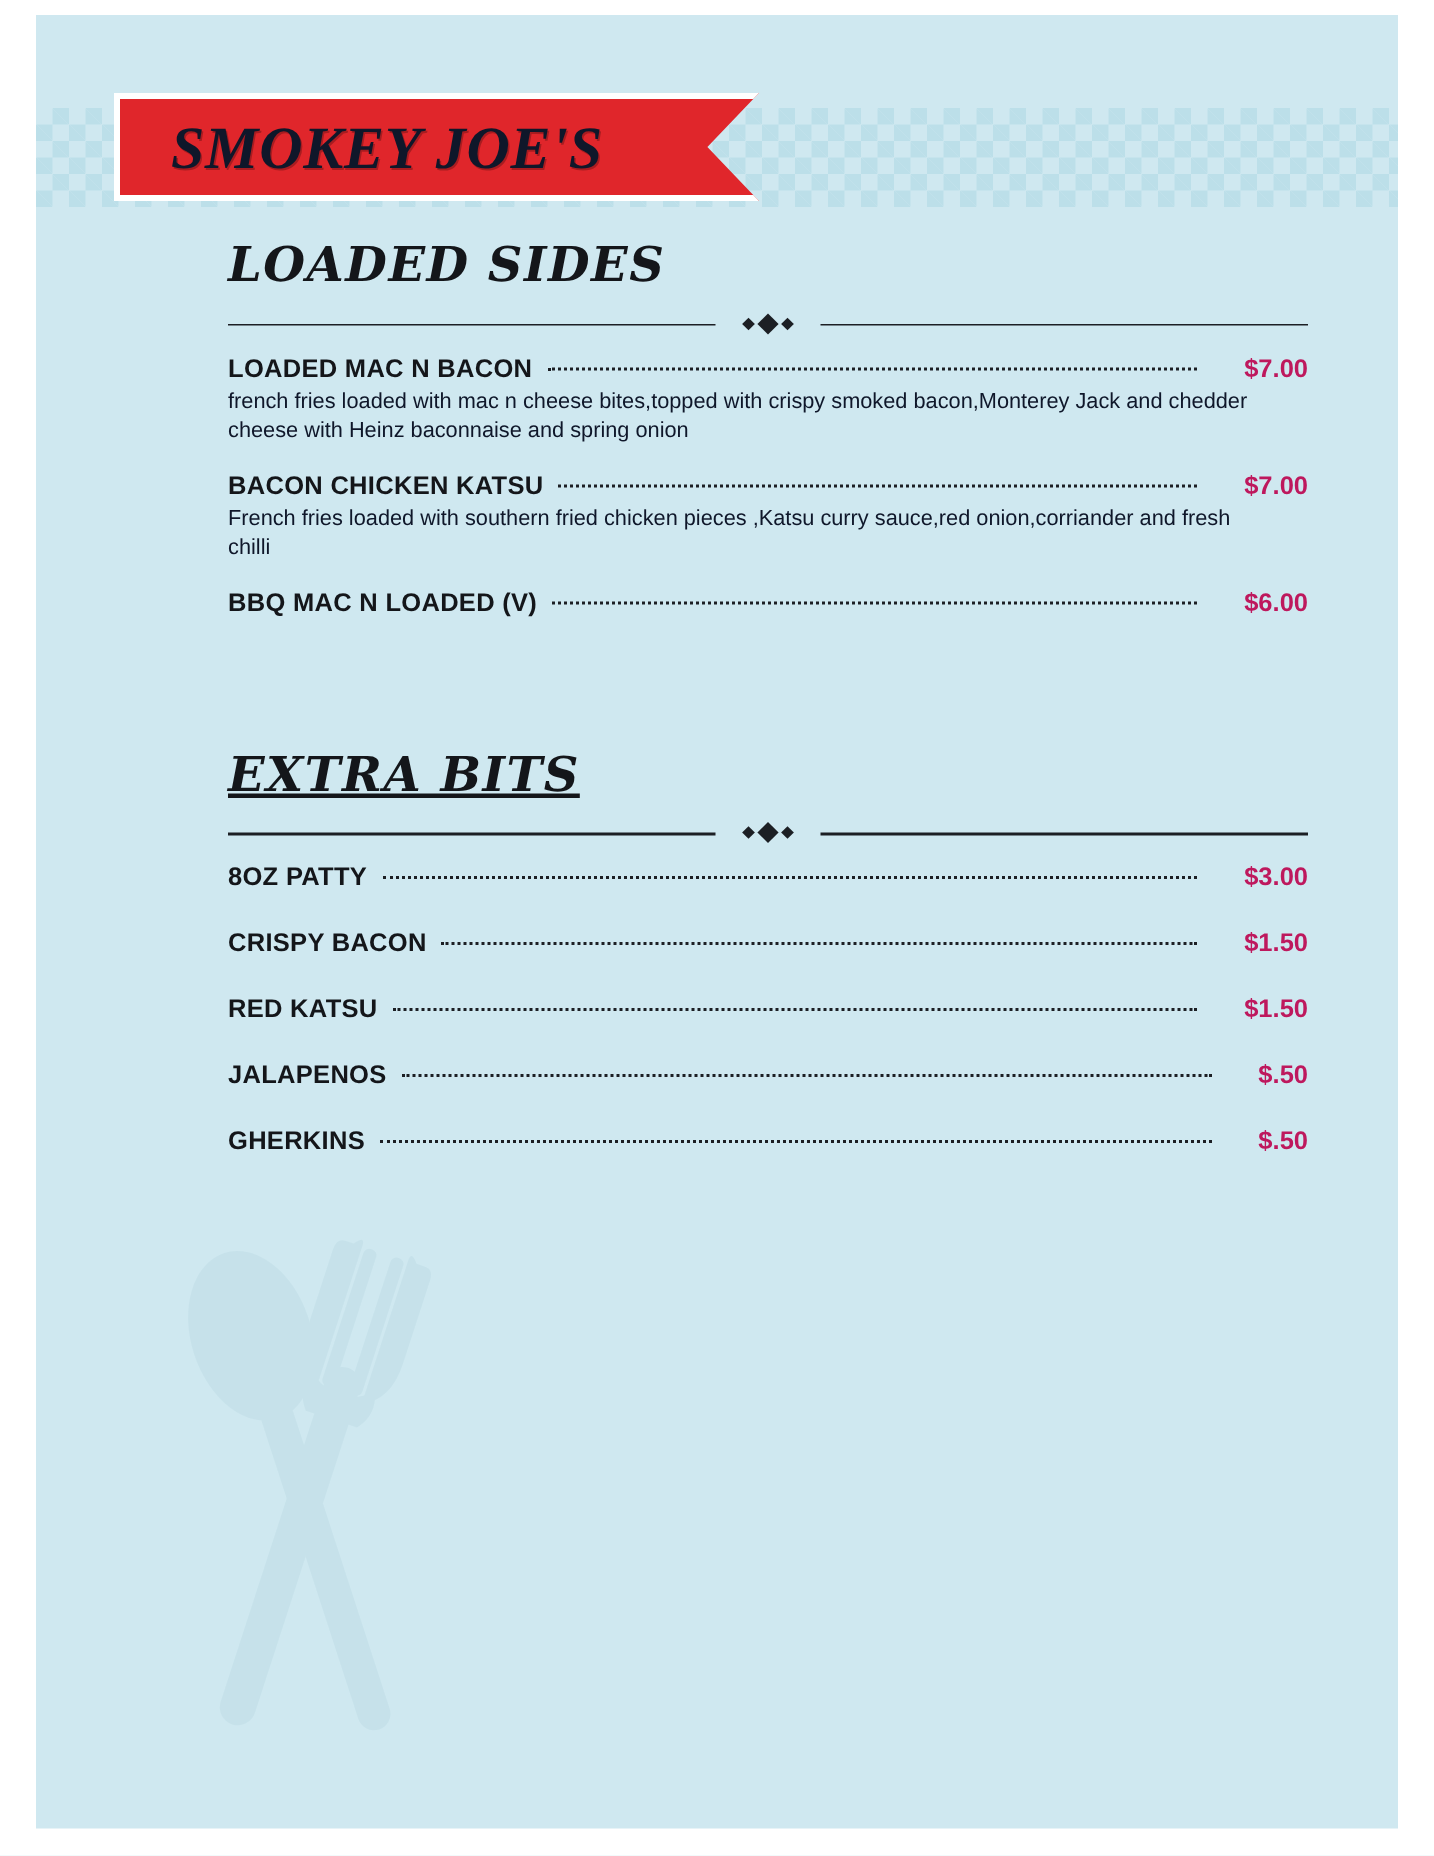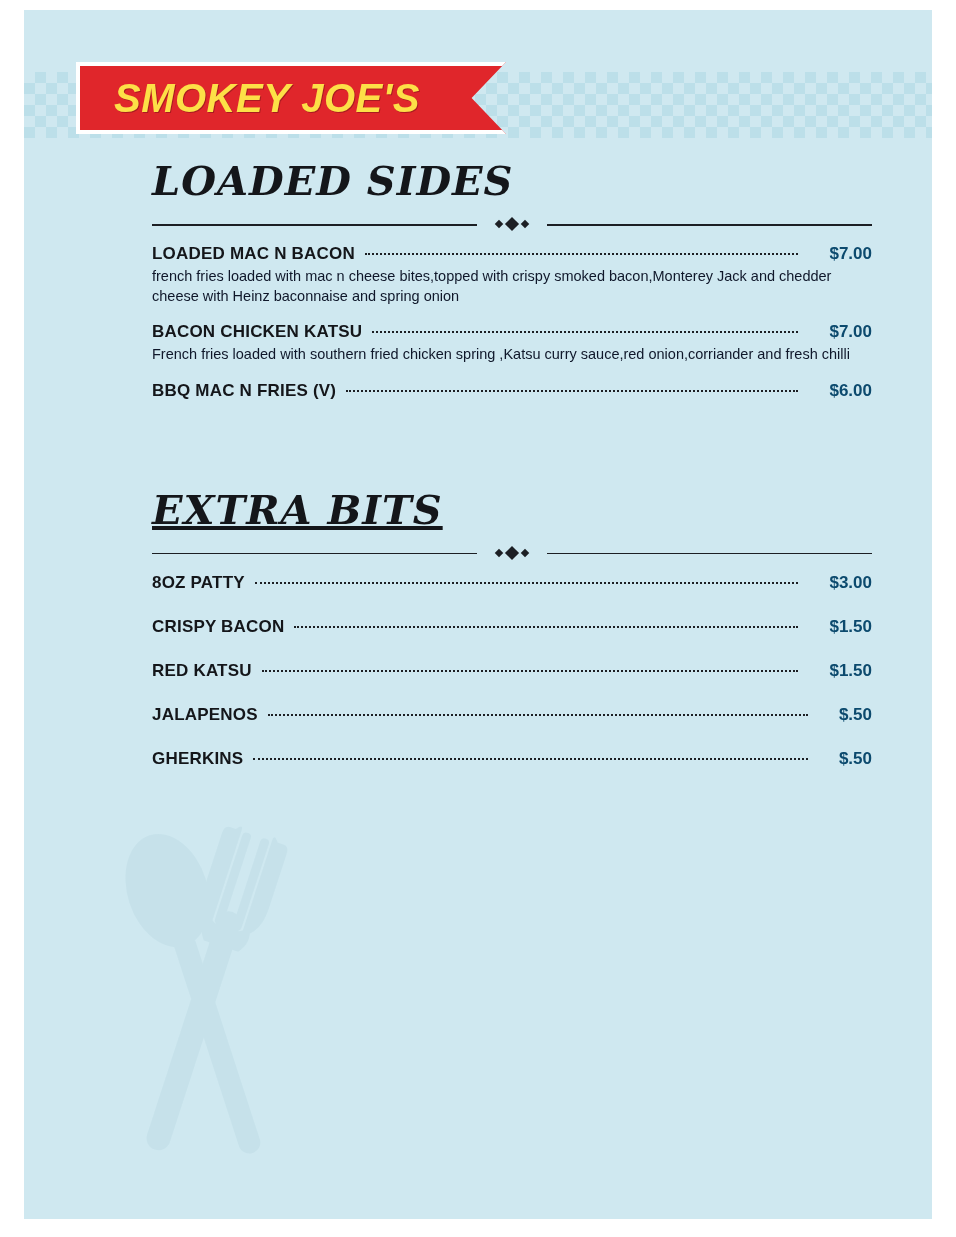--- a/index.html
+++ b/index.html
@@ -62,43 +62,43 @@
     position: absolute;
     inset: 0;
     background: #e0262b;
     border: 4px solid #ffffff;
     box-shadow: 0 2px 5px rgba(0,0,0,.28);
     clip-path: polygon(0 0, 100% 0, 92% 50%, 100% 100%, 0 100%);
     display: flex;
     align-items: center;
   }
   .banner-title {
-    color: #fde047;
+    color: #0f172a;
     font-size: 40px;
     font-weight: 700;
     font-style: italic;
     letter-spacing: .5px;
     padding-left: 34px;
     text-shadow: 1px 1px 0 rgba(0,0,0,.25);
-    font-family: Liberation Sans, sans-serif;
+    font-family: Liberation Serif, serif;
   }
 
   .content {
     position: absolute;
     left: 128px;
     top: 150px;
     width: 720px;
   }
 
   .section { margin-bottom: 8px; }
   .section-title {
     font-family: "DejaVu Serif", serif;
     font-style: italic;
     font-weight: 700;
-    font-size: 40px;
+    font-size: 32px;
     letter-spacing: 1px;
     color: #14161a;
     margin: 0 0 16px 0;
     line-height: 1.05;
   }
   .section.extra .section-title { margin-top: 88px; text-decoration: underline; }
 
   
   .divider {
     position: relative;
@@ -146,21 +146,21 @@
   .leader {
     flex: 1;
     margin: 0 8px 0 10px;
     border-bottom: 2.5px dotted #1c1f24;
     transform: translateY(-4px);
     min-width: 12px;
   }
   .item-price {
     font-size: 17px;
     font-weight: 700;
-    color: #0c4a6e;
+    color: #be185d;
     white-space: nowrap;
     margin-left: 23px;
   }
   .item-desc {
     font-size: 14.5px;
     color: #0f172a;
     line-height: 1.35;
     margin-top: 3px;
     max-width: 700px;
   }
@@ -218,27 +218,27 @@
         </div>
         <div class="item-desc">french fries loaded with mac n cheese bites,topped with crispy smoked bacon,Monterey Jack and chedder cheese with Heinz baconnaise and spring onion</div>
       </div>
 
       <div class="item">
         <div class="item-line">
           <span class="item-name">BACON CHICKEN KATSU</span>
           <span class="leader"></span>
           <span class="item-price">$7.00</span>
         </div>
-        <div class="item-desc">French fries loaded with southern fried chicken spring ,Katsu curry sauce,red onion,corriander and fresh chilli</div>
-      </div>
-
-
-      <div class="item">
-        <div class="item-line">
-          <span class="item-name">BBQ MAC N FRIES (V)</span>
+        <div class="item-desc">French fries loaded with southern fried chicken pieces ,Katsu curry sauce,red onion,corriander and fresh chilli</div>
+      </div>
+
+
+      <div class="item">
+        <div class="item-line">
+          <span class="item-name">BBQ MAC N LOADED (V)</span>
           <span class="leader"></span>
           <span class="item-price">$6.00</span>
         </div>
       </div>
     </div>
 
     <div class="section extra">
       <h2 class="section-title">EXTRA BITS</h2>
       <div class="divider">
         <div class="line"></div>

